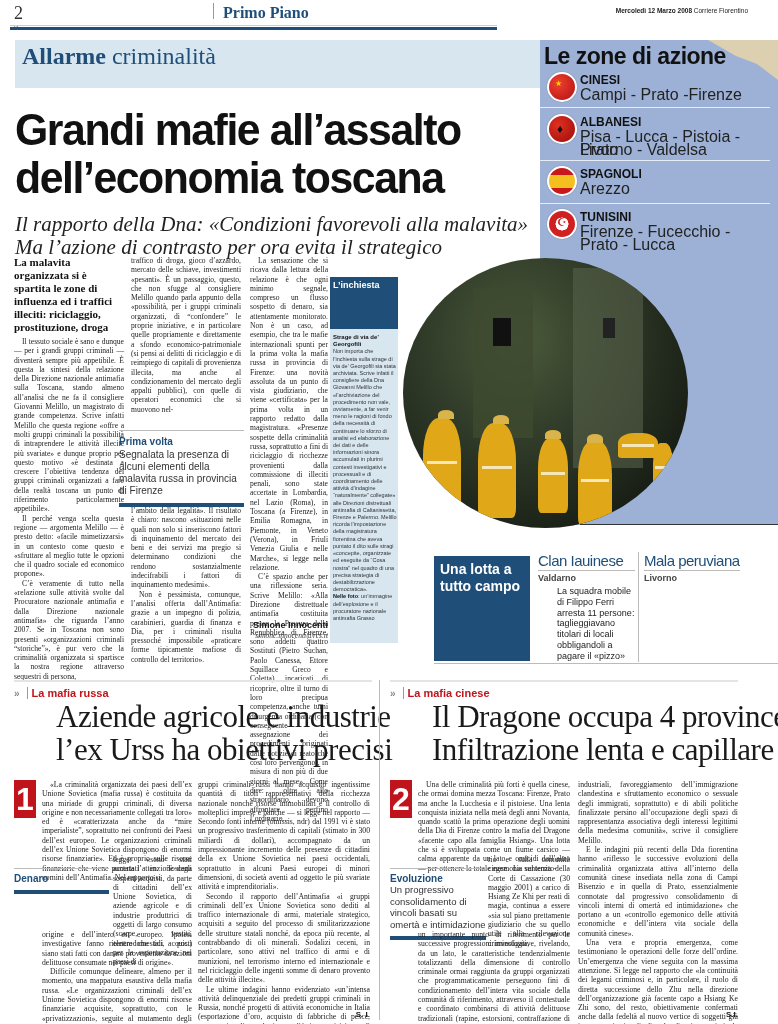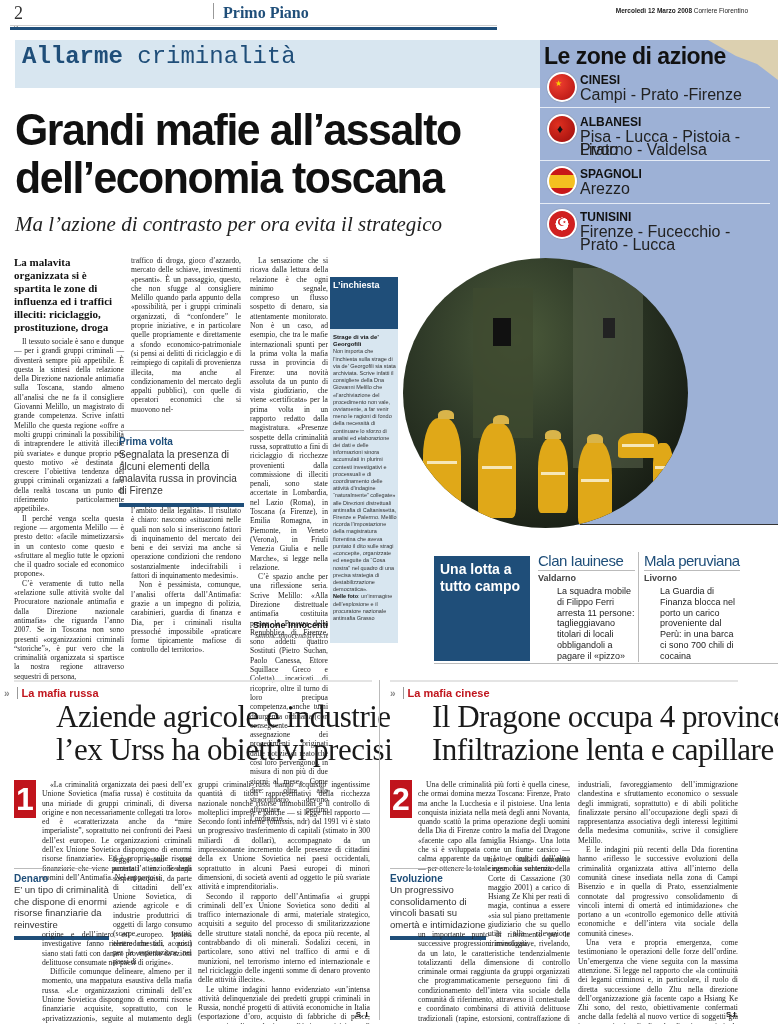--- a/index.html
+++ b/index.html
@@ -13,21 +13,21 @@
   .hdr-num small { display:block; font-size: 5px; }
   .hdr-sep { left: 213px; top: 3px; width: 1px; height: 16px; background: #999; }
   .hdr-section { left: 223px; top: 4px; font-family: "Liberation Serif", serif; font-weight: bold; font-size: 16px; color: #1f4e79; }
   .hdr-date { right: 30px; top: 7px; font-family: "Liberation Sans", sans-serif; font-size: 6.5px; color: #222; }
   .hdr-date b { font-weight: bold; }
   .hdr-rule { left: 10px; top: 27px; width: 487px; height: 3px; background: #1f4e79; }
   .hdr-rule2 { left: 10px; top: 25px; width: 487px; height: 1px; background: #ccc; }
 
   
   .kicker { left: 15px; top: 40px; width: 527px; height: 48px; background: #d8e6f0; }
-  .kicker-text { left: 22px; top: 43px; font-size: 24px; color: #1f4e79; font-family: Liberation Mono, monospace; }
+  .kicker-text { left: 22px; top: 43px; font-size: 24px; color: #1f4e79; font-family: Liberation Serif, serif; }
   .kicker-text b { font-weight: bold; }
 
   
   .zones { left: 540px; top: 40px; width: 238px; height: 220px; background: #9db1d6; overflow: hidden; }
   .zones-map { right: 0; top: 0; width: 70px; height: 40px; background: #dcd0b0; clip-path: polygon(0 0, 100% 0, 100% 100%, 70% 60%, 40% 40%); }
   .zones-title { left: 544px; top: 43px; font-family: "Liberation Sans", sans-serif; font-weight: bold; font-size: 23px; color: #111; letter-spacing: -0.5px; }
   .zone { position: absolute; left: 540px; width: 238px; }
   .zone-flag { position: absolute; left: 7px; width: 30px; height: 30px; border-radius: 50%; border: 2px solid #fff; box-shadow: 0 0 1px #555; }
   .zone-name { position: absolute; left: 40px; font-family: "Liberation Sans", sans-serif; font-weight: bold; font-size: 12px; color: #111; }
   .zone-places { position: absolute; left: 40px; font-family: "Liberation Sans", sans-serif; font-size: 16px; color: #222; line-height: 13px; width: 190px; }
@@ -134,41 +134,42 @@
     </div>
   <div class="zone-name" style="top:3px">TUNISINI</div>
   <div class="zone-places" style="top:18px">Firenze - Fucecchio - Prato - Lucca</div>
 </div>
 
 <div class="abs headline">
   <div>Grandi mafie all’assalto</div>
   <div>dell’economia toscana</div>
 </div>
 <div class="abs deck">
+  <div>Il rapporto della Dna: «Condizioni favorevoli alla malavita»</div>
   <div>Ma l’azione di contrasto per ora evita il strategico</div>
 </div>
 
 <div class="abs lead">La malavita organizzata si è spartita le zone di influenza ed i traffici illeciti: riciclaggio, prostituzione, droga</div>
 <div class="col" style="left:14px;top:337px;width:110px">
   <p>Il tessuto sociale è sano e dunque — per i grandi gruppi criminali — diventerà sempre più appetibile. È questa la sintesi della relazione della Direzione nazionale antimafia sulla Toscana, stando almeno all’analisi che ne fa il consigliere Giovanni Melillo, un magistrato di grande competenza. Scrive infatti Melillo che questa regione «offre a molti gruppi criminali la possibilità di intraprendere le attività illecite più svariate» e dunque proprio per questo motivo «è destinata a crescere l’obiettiva tendenza dei gruppi criminali organizzati a fare della realtà toscana un punto di riferimento particolarmente appetibile».</p>
   <p>Il perché venga scelta questa regione — argomenta Melillo — è presto detto: «facile mimetizzarsi» in un contesto come questo e «sfruttare al meglio tutte le opzioni che il quadro sociale ed economico propone».</p>
   <p>C’è veramente di tutto nella «relazione sulle attività svolte dal Procuratore nazionale antimafia e dalla Direzione nazionale antimafia» che riguarda l’anno 2007. Se in Toscana non sono presenti «organizzazioni criminali “storiche”», è pur vero che la criminalità organizzata si spartisce la nostra regione attraverso sequestri di persona,</p>
 </div>
 
 <div class="col" style="left:131px;top:256px;width:110px">
   <p style="text-indent:0">traffico di droga, gioco d’azzardo, mercato delle schiave, investimenti «pesanti». È un passaggio, questo, che non sfugge al consigliere Melillo quando parla appunto della «possibilità, per i gruppi criminali organizzati, di “confondere” le proprie iniziative, e in particolare quelle propriamente e direttamente a sfondo economico-patrimoniale (si pensi ai delitti di riciclaggio e di reimpiego di capitali di provenienza illecita, ma anche al condizionamento del mercato degli appalti pubblici), con quelle di operatori economici che si muovono nel-</p>
 </div>
 <div class="abs thin-rule" style="left:119px;top:430px;width:125px"></div>
 <div class="abs" style="left:119px;top:436px;width:125px">
   <div class="side-h">Prima volta</div>
   <div class="side-t" style="margin-top:2px">Segnalata la presenza di alcuni elementi della malavita russa in provincia di Firenze</div>
   <div class="side-rule" style="margin-top:6px"></div>
 </div>
 <div class="col" style="left:131px;top:506px;width:110px">
-  <p style="text-indent:0">l’ambito della legalità». Il risultato è chiaro: nascono «situazioni nelle quali non solo si inseriscono fattori di inquinamento del mercato dei beni e dei servizi ma anche si operazione condizioni che rendono sostanzialmente indecifrabili i fattori di inquinamento medesimi».</p>
+  <p style="text-indent:0">l’ambito della legalità». Il risultato è chiaro: nascono «situazioni nelle quali non solo si inseriscono fattori di inquinamento del mercato dei beni e dei servizi ma pregio si determinano condizioni che rendono sostanzialmente indecifrabili i fattori di inquinamento medesimi».</p>
   <p>Non è pessimista, comunque, l’analisi offerta dall’Antimafia: grazie a un impegno di polizia, carabinieri, guardia di finanza e Dia, per i criminali risulta pressoché impossibile «praticare forme tipicamente mafiose di controllo del territorio».</p>
 </div>
 
 <div class="col" style="left:250px;top:256px;width:78px">
   <p>La sensazione che si ricava dalla lettura della relazione è che ogni minimo segnale, compreso un flusso sospetto di denaro, sia attentamente monitorato. Non è un caso, ad esempio, che tra le mafie internazionali spunti per la prima volta la mafia russa in provincia di Firenze: una novità assoluta da un punto di vista giudiziario, che viene «certificata» per la prima volta in un rapporto redatto dalla magistratura. «Presenze sospette della criminalità russa, soprattutto a fini di riciclaggio di ricchezze provenienti dalla commissione di illeciti penali, sono state accertate in Lombardia, nel Lazio (Roma), in Toscana (a Firenze), in Emilia Romagna, in Piemonte, in Veneto (Verona), in Friuli Venezia Giulia e nelle Marche», si legge nella relazione.</p>
   <p>C’è spazio anche per una riflessione seria. Scrive Melillo: «Alla Direzione distrettuale antimafia costituita presso la Procura della Repubblica di Firenze, sono addetti quattro Sostituti (Pietro Suchan, Paolo Canessa, Ettore Squillace Greco e Coletta), incaricati di ricoprire, oltre il turno di loro precipua competenza, anche turni di urgenza ordinaria (con conseguente assegnazione dei procedimenti originati dalle notizie di reato che così loro pervengono), in misura di non più di due giorni al mese». Come dire: oltre allo straordinario, devono affrontare perfino l’ordinario...</p>
 </div>
 <div class="abs byline" style="left:250px;top:620px;width:78px">Simone Innocenti</div>
 <div class="abs email" style="left:230px;top:631px;width:98px">simone.innocenti@rcs.it</div>
 
@@ -207,44 +208,42 @@
   <div class="clan-h">Clan Iauinese</div>
   <div class="thin-rule" style="margin-top:1px"></div>
   <div class="clan-sub" style="margin-top:2px">Valdarno</div>
   <div class="clan-t" style="margin-left:19px;margin-top:3px">La squadra mobile di Filippo Ferri arresta 11 persone: taglieggiavano titolari di locali obbligandoli a pagare il «pizzo»</div>
 </div>
 <div class="abs vline" style="left:638px;top:552px;height:110px"></div>
 <div class="abs" style="left:644px;top:552px;width:96px">
   <div class="clan-h">Mala peruviana</div>
   <div class="thin-rule" style="margin-top:1px"></div>
   <div class="clan-sub" style="margin-top:2px">Livorno</div>
-  <div class="clan-t" style="margin-left:16px;margin-top:3px">La Guardia di Finanza blocca nel porto un carico proveniente dal Perù: in una barca ci sono 700 chili di cocaina</div>
 </div>
 <div class="abs thin-rule" style="left:434px;top:663px;width:344px"></div>
 
 <div class="abs sec-rule" style="left:14px;top:680px;width:358px"></div>
-<div class="abs" style="left:4px;top:683px">
+<div class="abs" style="left:14px;top:683px">
   <span class="sec-arrow">»</span>
   <span class="sec-kicker" style="border-left:1px solid #999;padding-left:4px;margin-left:3px">La mafia russa</span>
 </div>
 <div class="abs sec-title" style="left:14px;top:700px;width:370px">
   <div>Aziende agricole e industrie</div>
   <div>l’ex Urss ha obiettivi precisi</div>
 </div>
 <div class="abs bignum" style="left:14px;top:780px">1</div>
 <div class="bcol" style="left:42px;top:780px;width:150px">
   <p>«La criminalità organizzata dei paesi dell’ex Unione Sovietica (mafia russa) è costituita da una miriade di gruppi criminali, di diversa origine e non necessariamente collegati tra loro» ed è «caratterizzata anche da “mire imperialiste”, soprattutto nei confronti dei Paesi dell’est europeo. Le organizzazioni criminali dell’ex Unione Sovietica dispongono di enormi risorse finanziarie». Ed è proprio sulle risorse finanziarie che viene puntata l’attenzione degli uomini dell’Antimafia. Nel rapporto si</p>
 </div>
 <div class="bcol" style="left:113px;top:855px;width:79px">
   <p style="text-indent:0">legge: «sono stati accertati in Toscana sospetti acquisti, da parte di cittadini dell’ex Unione Sovietica, di aziende agricole e di industrie produttrici di oggetti di largo consumo (scarpe, vestiti, elettrodomestici, ecc.) per la esportazione nei paesi di</p>
 </div>
 <div class="abs thin-rule" style="left:14px;top:868px;width:95px"></div>
 <div class="abs" style="left:14px;top:873px;width:95px">
   <div class="side-h">Denaro</div>
-  <div class="side-t" style="font-size:9.5px;line-height:11.5px">E’ un tipo di criminalità che dispone di enormi risorse finanziarie da reinvestire</div>
   <div class="side-rule" style="margin-top:6px"></div>
 </div>
 <div class="bcol" style="left:42px;top:930px;width:150px">
   <p style="text-indent:0">origine e dell’intero est europeo. Ipotesi investigative fanno ritenere che tali acquisti siano stati fatti con danaro proveniente da azioni delittuose consumate nei paesi di origine».</p>
   <p>Difficile comunque delineare, almeno per il momento, una mappatura esaustiva della mafia russa. «Le organizzazioni criminali dell’ex Unione Sovietica dispongono di enormi risorse finanziarie acquisite, soprattutto, con le «privatizzazioni», seguite al mutamento degli scenari politici interni. Infatti i</p>
 </div>
 <div class="bcol" style="left:198px;top:780px;width:172px">
   <p style="text-indent:0">gruppi criminali russi hanno acquisito ingentissime quantità di titoli rappresentativi della ricchezza nazionale nonché risorse immobiliari e il controllo di molteplici imprese e banche — si legge nel rapporto — Secondo fonti interne (omissis, ndr) dal 1991 vi è stato un progressivo trasferimento di capitali (stimato in 300 miliardi di dollari), accompagnato da un impressionante incremento delle presenze di cittadini della ex Unione Sovietica nei paesi occidentali, soprattutto in alcuni Paesi europei di minori dimensioni, di società aventi ad oggetto le più svariate attività e imprenditoriali».</p>
   <p>Secondo il rapporto dell’Antimafia «i gruppi criminali dell’ex Unione Sovietica sono dediti al traffico internazionale di armi, materiale strategico, acquisiti a seguito del processo di smilitarizzazione delle strutture statali nonché, da epoca più recente, al contrabbando di oli minerali. Sodalizi ceceni, in particolare, sono attivi nel traffico di armi e di munizioni, nel terrorismo interno ed internazionale e nel riciclaggio delle ingenti somme di denaro provento delle attività illecite».</p>
   <p>Le ultime indagini hanno evidenziato «un’intensa attività delinquenziale dei predetti gruppi criminali in Russia, nonché progetti di attività economiche in Italia (esportazione d’oro, acquisto di fabbriche di pesce, commercio di prodotti petroliferi, acquisizione di immobili di pregio artistico, di tenute agricole, ecc.)».</p>

